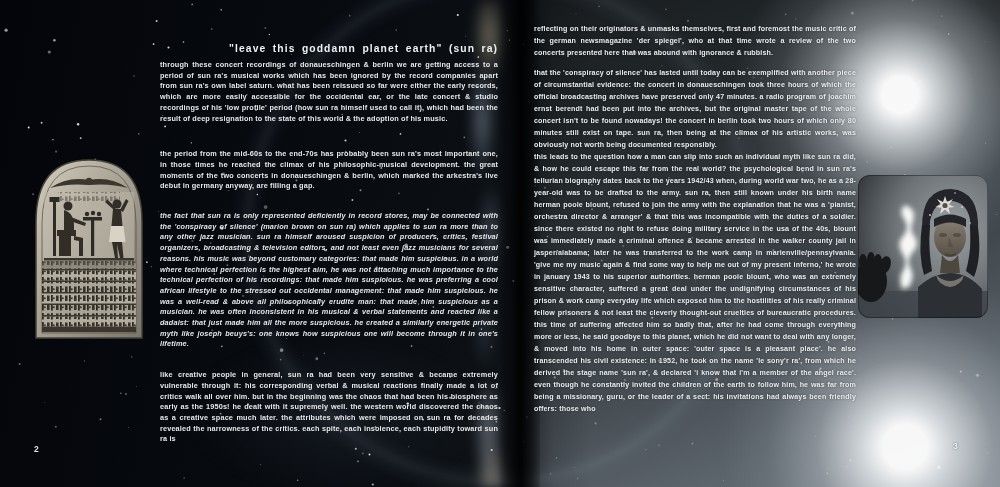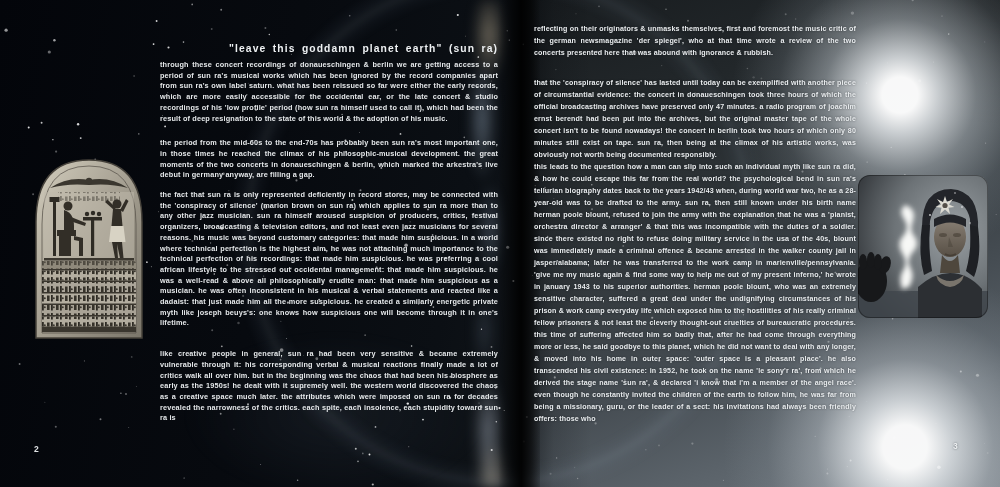--- a/index.html
+++ b/index.html
@@ -24,40 +24,40 @@
   .stars{position:absolute;left:0;top:0;width:100%;height:100%;z-index:1;}
   .spine{position:absolute;left:498px;top:0;width:42px;height:487px;z-index:2;
     background:linear-gradient(to right,transparent 0%,rgba(0,0,0,.5) 30%,rgba(0,0,0,.92) 55%,rgba(0,0,0,.6) 78%,rgba(12,14,17,.2) 100%);}
   
   .title{position:absolute;left:160px;top:36px;width:338px;z-index:3;text-align:right;
     color:#eef1f3;font-weight:bold;font-size:10.3px;letter-spacing:1.1px;word-spacing:2.5px;}
   .col{z-index:3;position:absolute;}
   .col p{color:#e5e8ea;font-weight:bold;text-align:justify;letter-spacing:.15px;margin:0;}
   .col-left{left:160px;top:60px;width:338px;}
   .col-left p{font-size:7.3px;line-height:10.7px;}
-  .col-left p:nth-child(1){margin-bottom:14px;}
-  .col-left p:nth-child(2){margin-bottom:9px;}
-  .col-left p:nth-child(3){margin-bottom:20px;}
+  .col-left p:nth-child(1){margin-bottom:25px;}
+  .col-left p:nth-child(2){margin-bottom:19px;}
+  .col-left p:nth-child(3){margin-bottom:20px;font-style:italic;}
   .pn{position:absolute;z-index:3;font-weight:bold;font-size:8.5px;color:#e0e3e5;}
   .pn-left{left:34px;top:444px;}
   .stele{position:absolute;left:28px;top:150px;width:122px;height:194px;z-index:2;}
   
   .page-right{position:absolute;left:520px;top:0;width:480px;height:487px;
     background:
       linear-gradient(to right,rgba(3,5,8,.6) 0,rgba(3,5,8,.15) 7%,transparent 15%),
       radial-gradient(60% 40% at 100% 0%,rgba(0,0,0,.35),transparent 65%),
       linear-gradient(160deg,#181c1f 0%,#22272a 22%,#31373b 45%,#454c52 65%,#5b636a 82%,#70787f 100%);}
   .glow{position:absolute;border-radius:50%;z-index:1;}
   .glow-top{left:200px;top:-85px;width:360px;height:360px;
     background:radial-gradient(circle,rgba(255,255,255,.97) 0 7%,rgba(240,244,247,.8) 15%,rgba(210,218,224,.45) 30%,rgba(160,170,178,.18) 48%,transparent 66%);}
   .glow-bottom{left:190px;top:252px;width:390px;height:390px;
     background:radial-gradient(circle,rgba(255,255,255,.95) 0 8%,rgba(238,242,245,.75) 17%,rgba(205,212,218,.4) 32%,rgba(160,170,178,.15) 50%,transparent 66%);}
   .col-right{left:14px;top:23px;width:322px;}
   .col-right p{font-size:7.1px;line-height:12px;color:#e9ecee;text-shadow:0 0 2px rgba(20,24,28,.55);}
-  .col-right p:nth-child(1){margin-bottom:18px;}
+  .col-right p:nth-child(1){margin-bottom:8px;}
   .col-right p:nth-child(2){margin-bottom:0;}
   .pn-right{left:433px;top:441px;color:#edf0f2;text-shadow:0 0 2px rgba(30,35,40,.6);}
   .photo{position:absolute;left:338px;top:175px;width:130px;height:143px;z-index:2;}
 </style>
 </head>
 <body>
 
 <div class="stage">
 
   <section class="page-left">

